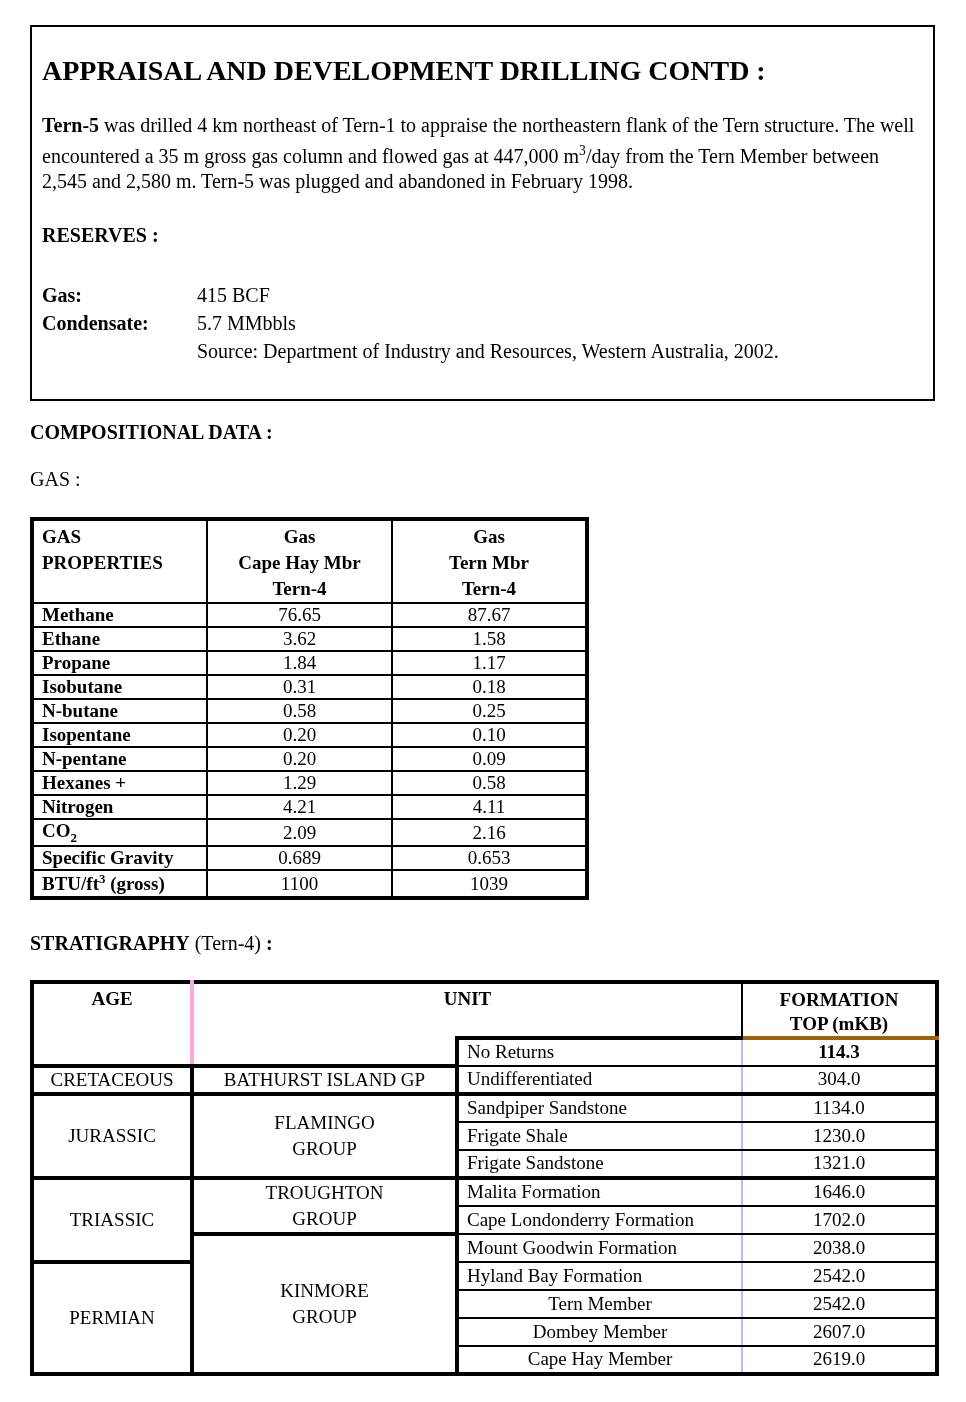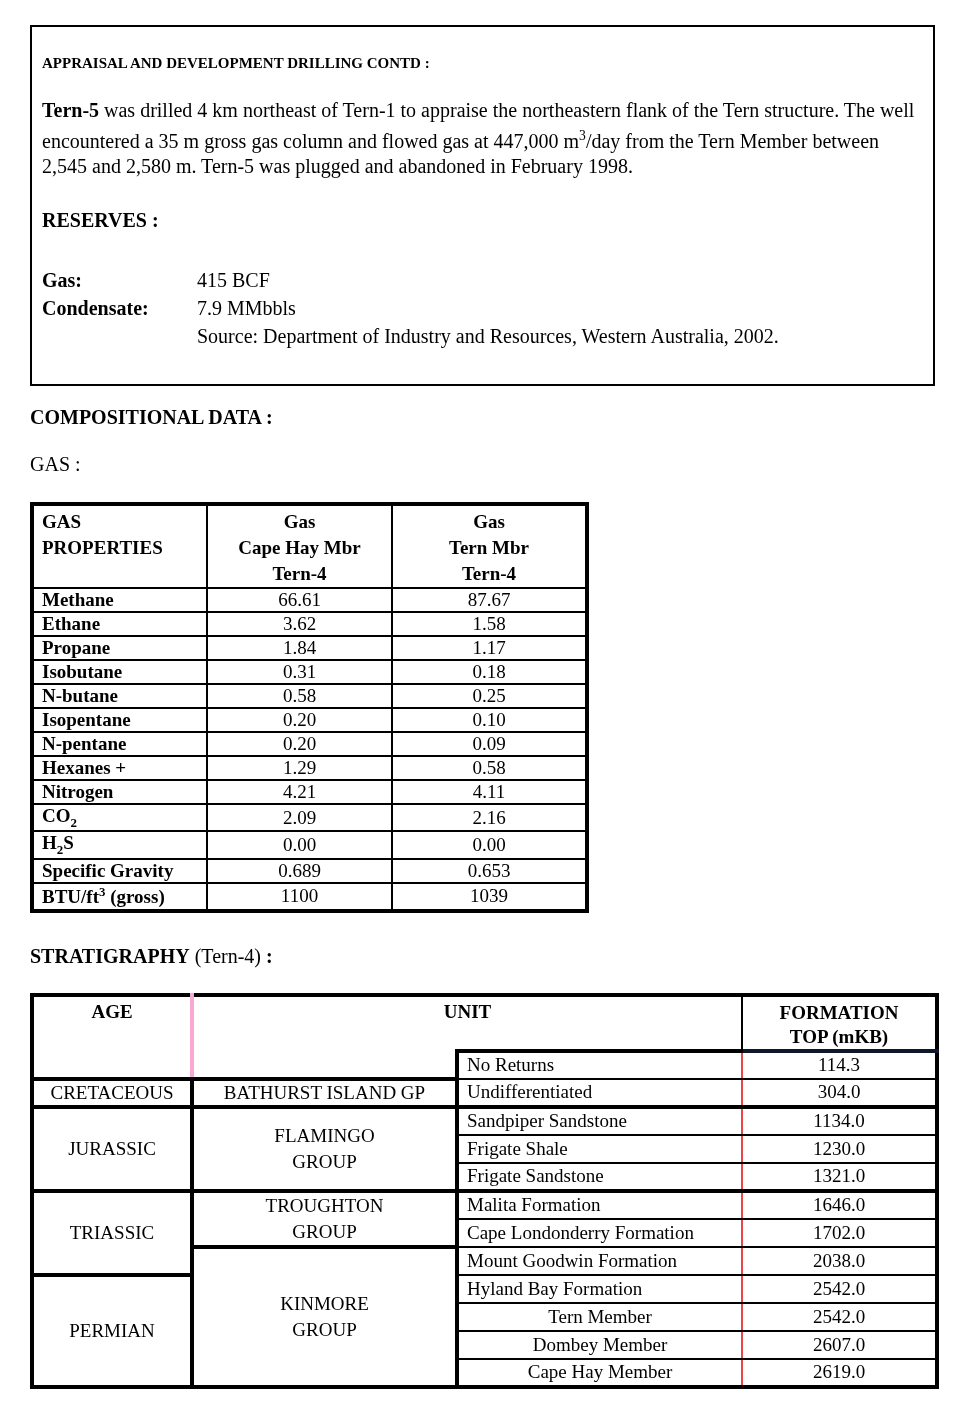--- a/index.html
+++ b/index.html
@@ -21,21 +21,21 @@
   }
 
   
   .box {
     box-sizing: border-box;
     margin-top: 25px;
     border: 2px solid #000;
     width: 905px;
     padding: 28px 18px 34px 10px;
   }
-  .box-heading { font-weight: bold; font-size: 15px; }
+  .box-heading { font-weight: bold; font-size: 28px; }
   .para {
     margin-top: 26px;
     line-height: 25px;
     width: 884px;
   }
   .bold { font-weight: bold; }
   sup { font-size: 68%; }
   sub { font-size: 68%; }
   .res-heading { margin-top: 30px; font-weight: bold; }
   .res-block { margin-top: 34px; line-height: 28px; }
@@ -75,21 +75,21 @@
   .strat tr { height: 28px; }
   .strat tr.hdr { height: 55px; }
   .strat th { vertical-align: top; padding-top: 4px; text-align: center; font-weight: bold; }
   .strat th.pre { line-height: 24px; }
   .strat .age-col { border-right: 4px solid #000; text-align: center; }
   .strat .grp-col { border-right: 4px solid #000; text-align: center; vertical-align: middle; }
   .strat .gempty { border-right: 4px solid #000; border-top: none; border-bottom: 4px solid #000; }
   .strat .unit-h { border-bottom: none; }
   .strat .top-h { border-bottom: 2px solid #000; }
   .strat .age-h { border-right: 4px solid #f9a8d4; border-bottom: 4px solid #000; }
-  .strat .frm { text-align: left; padding-left: 8px; border-right: 2px solid #ef4444; }
+  .strat .frm { text-align: left; padding-left: 8px; border-right: 2px solid #c4b5fd; }
   .strat .frm.center { text-align: center; padding-left: 0; }
   .strat .val { text-align: center; }
   .strat .first-frm { border-top: 4px solid #000; }
   .strat tr.thickb td { border-bottom: 4px solid #000; }
   .strat .bb4 { border-bottom: 4px solid #000; }
   .strat td { vertical-align: middle; }
 </style>
 </head>
 <body>
 
@@ -101,21 +101,21 @@
 
     <div class="res-heading">RESERVES :</div>
 
     <div class="res-block">
       <div class="res-row">
         <span class="res-label">Gas:</span>
         <span class="res-value">415 BCF</span>
       </div>
       <div class="res-row">
         <span class="res-label">Condensate:</span>
-        <span class="res-value">7.9 MMbbls</span>
+        <span class="res-value">5.7 MMbbls</span>
       </div>
       <div class="res-row">
         <span class="res-label"></span>
         <span class="res-value">Source: Department of Industry and Resources, Western Australia, 2002.</span>
       </div>
     </div>
   </div>
 
   <div class="comp-heading">COMPOSITIONAL DATA :</div>
   <div class="gas-sub">GAS :</div>
@@ -132,21 +132,21 @@
 PROPERTIES</th>
       <th class="pre">Gas
 Cape Hay Mbr
 Tern-4</th>
       <th class="pre">Gas
 Tern Mbr
 Tern-4</th>
     </tr>
     <tr>
       <td class="prop">Methane</td>
-      <td class="v">66.61</td>
+      <td class="v">76.65</td>
       <td class="v">87.67</td>
     </tr>
     <tr>
       <td class="prop">Ethane</td>
       <td class="v">3.62</td>
       <td class="v">1.58</td>
     </tr>
     <tr>
       <td class="prop">Propane</td>
       <td class="v">1.84</td>
@@ -179,25 +179,20 @@
     </tr>
     <tr>
       <td class="prop">Nitrogen</td>
       <td class="v">4.21</td>
       <td class="v">4.11</td>
     </tr>
     <tr>
       <td class="prop"><span>CO</span><sub>2</sub></td>
       <td class="v">2.09</td>
       <td class="v">2.16</td>
-    </tr>
-    <tr>
-      <td class="prop"><span>H</span><sub>2</sub><span>S</span></td>
-      <td class="v">0.00</td>
-      <td class="v">0.00</td>
     </tr>
     <tr>
       <td class="prop">Specific Gravity</td>
       <td class="v">0.689</td>
       <td class="v">0.653</td>
     </tr>
     <tr>
       <td class="prop"><span>BTU/ft</span><sup>3</sup><span> (gross)</span></td>
       <td class="v">1100</td>
       <td class="v">1039</td>
@@ -217,21 +212,21 @@
     <tbody>
         <tr class="hdr">
       <th class="age-h" rowspan="2">AGE</th>
       <th class="unit-h" colspan="2">UNIT</th>
       <th class="top-h pre">FORMATION
 TOP (mKB)</th>
     </tr>
     <tr>
       <td class="gempty"></td>
       <td class="frm first-frm">No Returns</td>
-      <td class="val" style="border-top:4px solid #0f172a;">114.3</td>
+      <td class="val" style="border-top:4px solid #a16207;font-weight:bold;">114.3</td>
     </tr>
     <tr class="thickb">
       <td class="age-col">CRETACEOUS</td>
       <td class="grp-col">BATHURST ISLAND GP</td>
       <td class="frm">Undifferentiated</td>
       <td class="val">304.0</td>
     </tr>
     <tr>
       <td class="age-col bb4" rowspan="3">JURASSIC</td>
       <td class="grp-col pre bb4" rowspan="3">FLAMINGO

